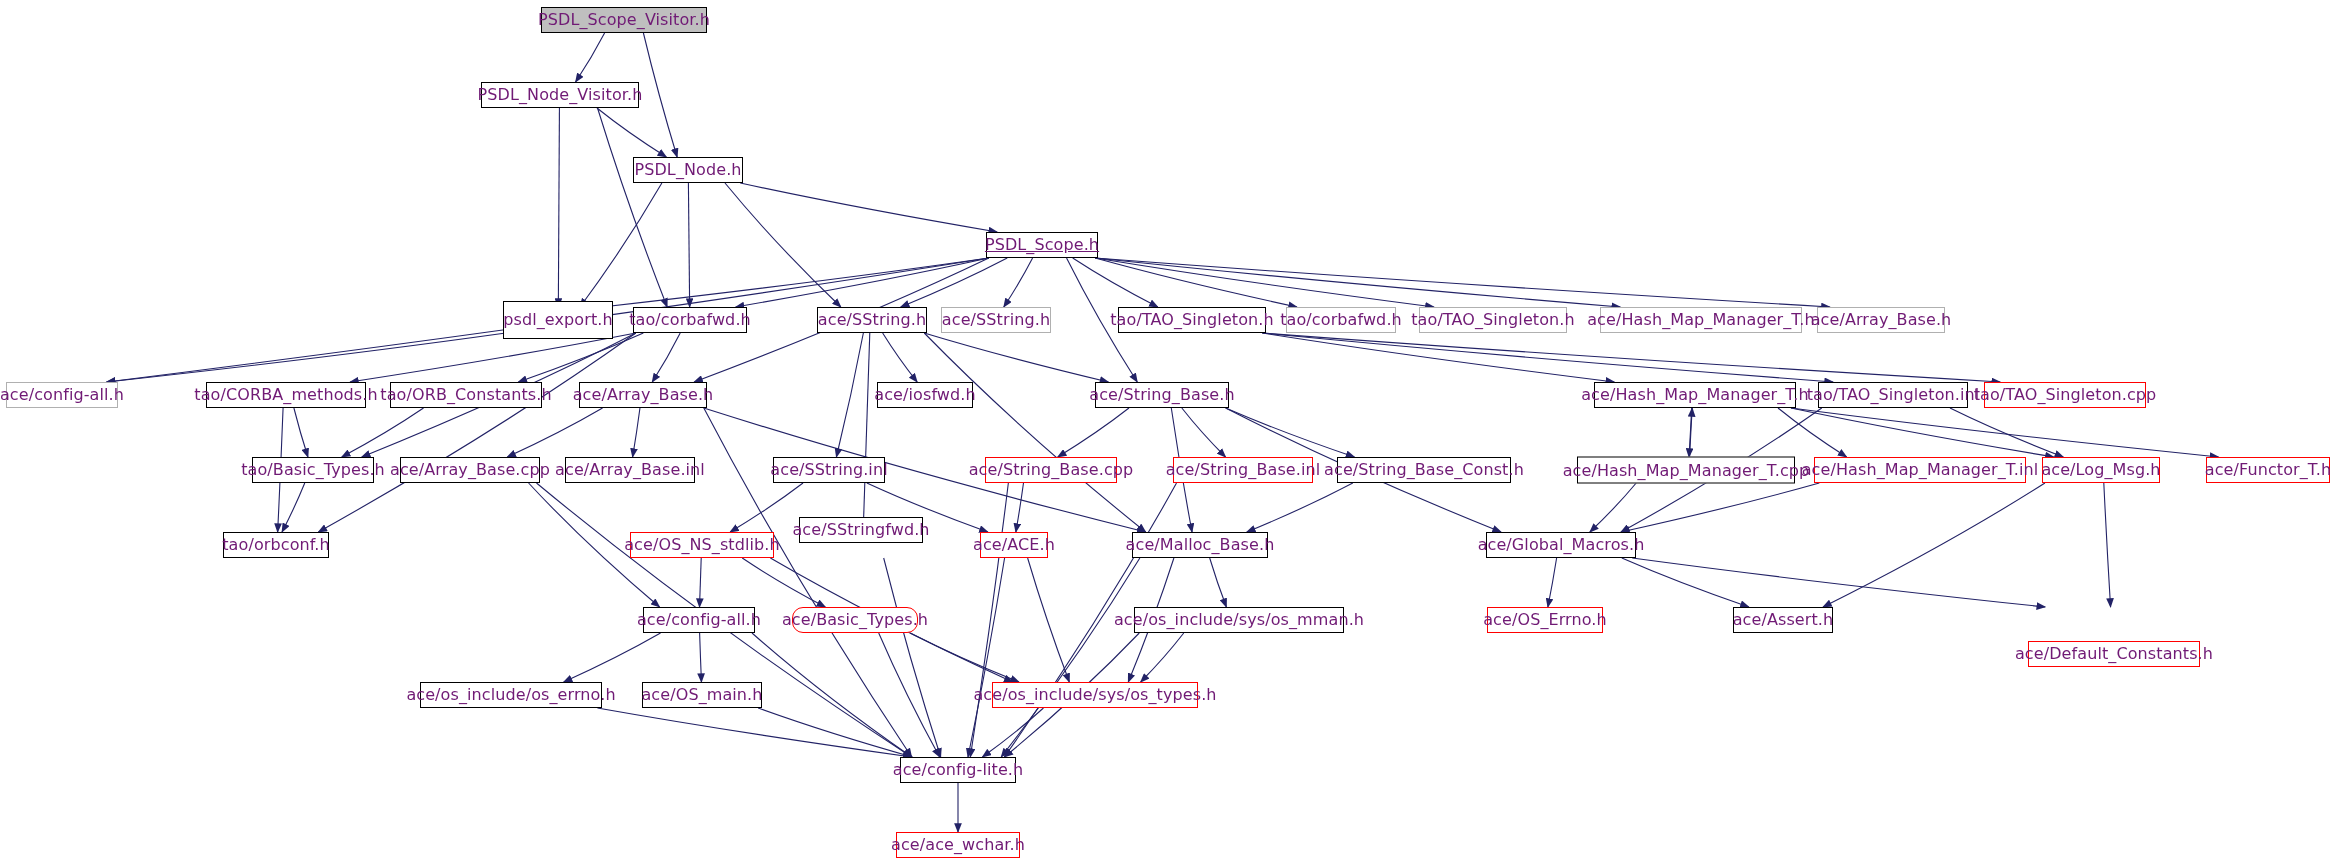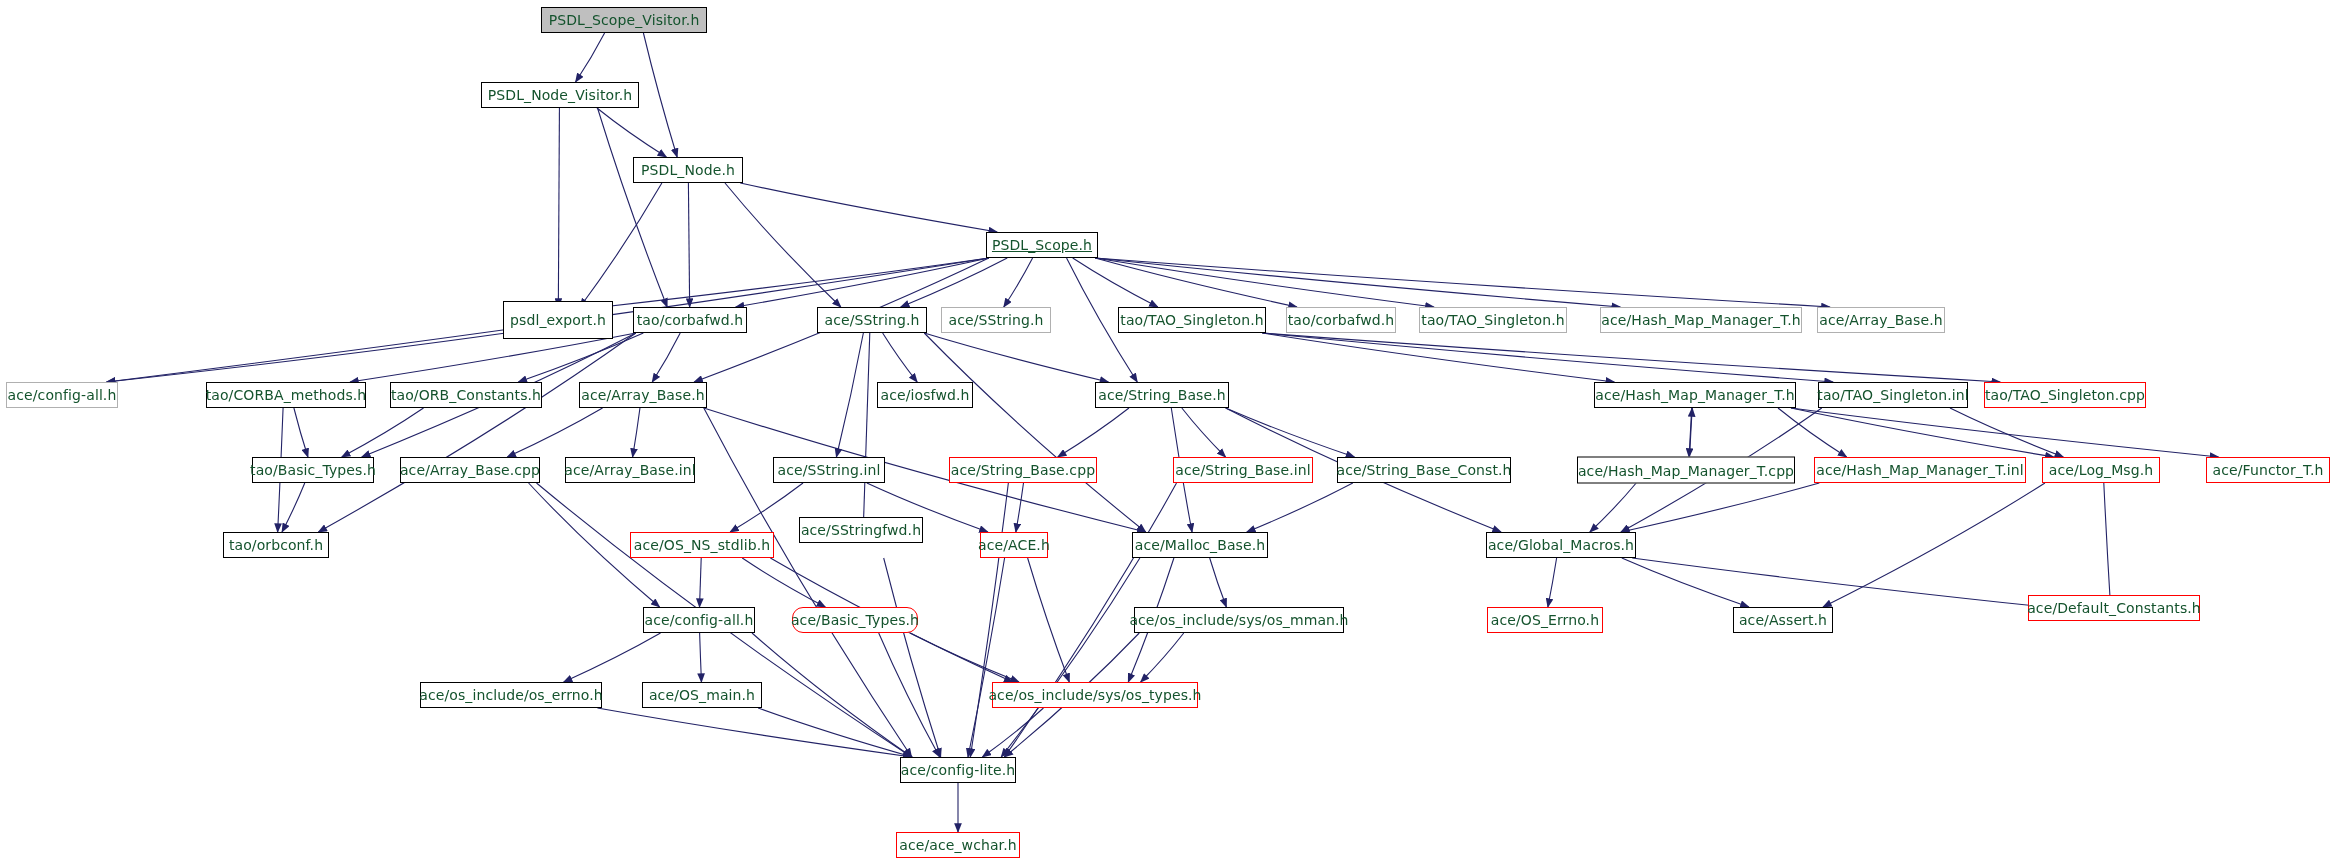--- a/index.html
+++ b/index.html
@@ -13,22 +13,22 @@
   }
   #edges{position:absolute;left:0;top:0;width:2349px;height:859px;pointer-events:none;}
   .node{
     position:absolute;
     box-sizing:border-box;
     display:flex;
     align-items:center;
     justify-content:center;
     background:#ffffff;
     border:1px solid #000000;
-    color:#14532d;
-    font-size:14px;
+    color:#701a75;
+    font-size:16px;
     line-height:1;
     white-space:nowrap;
     letter-spacing:0.1px;
     transform:translate(-50%,-50%);
     cursor:pointer;
   }
   .node.root{ background:#bfbfbf; border-color:#000000; }
   .node.dup{ border-color:#b0b0b0; }
   .node.trunc{ border-color:#ff0000; }
 </style>
@@ -207,21 +207,21 @@
       </div>
       <div class="node" style="left: 470px; top: 470px; width: 140px; height: 26px;">
         <span>ace/Array_Base.cpp</span>
       </div>
       <div class="node" style="left: 630px; top: 470px; width: 130px; height: 26px;">
         <span>ace/Array_Base.inl</span>
       </div>
       <div class="node" style="left: 829px; top: 470px; width: 112px; height: 26px;">
         <span>ace/SString.inl</span>
       </div>
-      <div class="node trunc" style="left: 1023px; top: 470px; width: 148px; height: 26px;">
+      <div class="node trunc" style="left: 1051px; top: 470px; width: 132px; height: 26px;">
         <span>ace/String_Base.cpp</span>
       </div>
       <div class="node trunc" style="left: 1243px; top: 470px; width: 140px; height: 26px;">
         <span>ace/String_Base.inl</span>
       </div>
       <div class="node" style="left: 1424px; top: 470px; width: 174px; height: 26px;">
         <span>ace/String_Base_Const.h</span>
       </div>
       <div class="node" style="left: 1686px; top: 470px; width: 218px; height: 27px; text-align: right;">
         <span>ace/Hash_Map_Manager_T.cpp</span>
@@ -261,21 +261,21 @@
       </div>
       <div class="node" style="left: 1239px; top: 620px; width: 210px; height: 26px;">
         <span>ace/os_include/sys/os_mman.h</span>
       </div>
       <div class="node trunc" style="left: 1545px; top: 620px; width: 116px; height: 26px;">
         <span>ace/OS_Errno.h</span>
       </div>
       <div class="node" style="left: 1783px; top: 620px; width: 100px; height: 26px;">
         <span>ace/Assert.h</span>
       </div>
-      <div class="node trunc" style="left: 2114px; top: 608px; width: 172px; height: 26px;">
+      <div class="node trunc" style="left: 2114px; top: 654px; width: 172px; height: 26px;">
         <span>ace/Default_Constants.h</span>
       </div>
       <div class="node" style="left: 511px; top: 695px; width: 182px; height: 26px;">
         <span>ace/os_include/os_errno.h</span>
       </div>
       <div class="node" style="left: 702px; top: 695px; width: 120px; height: 26px;">
         <span>ace/OS_main.h</span>
       </div>
       <div class="node trunc" style="left: 1095px; top: 695px; width: 206px; height: 26px;">
         <span>ace/os_include/sys/os_types.h</span>

